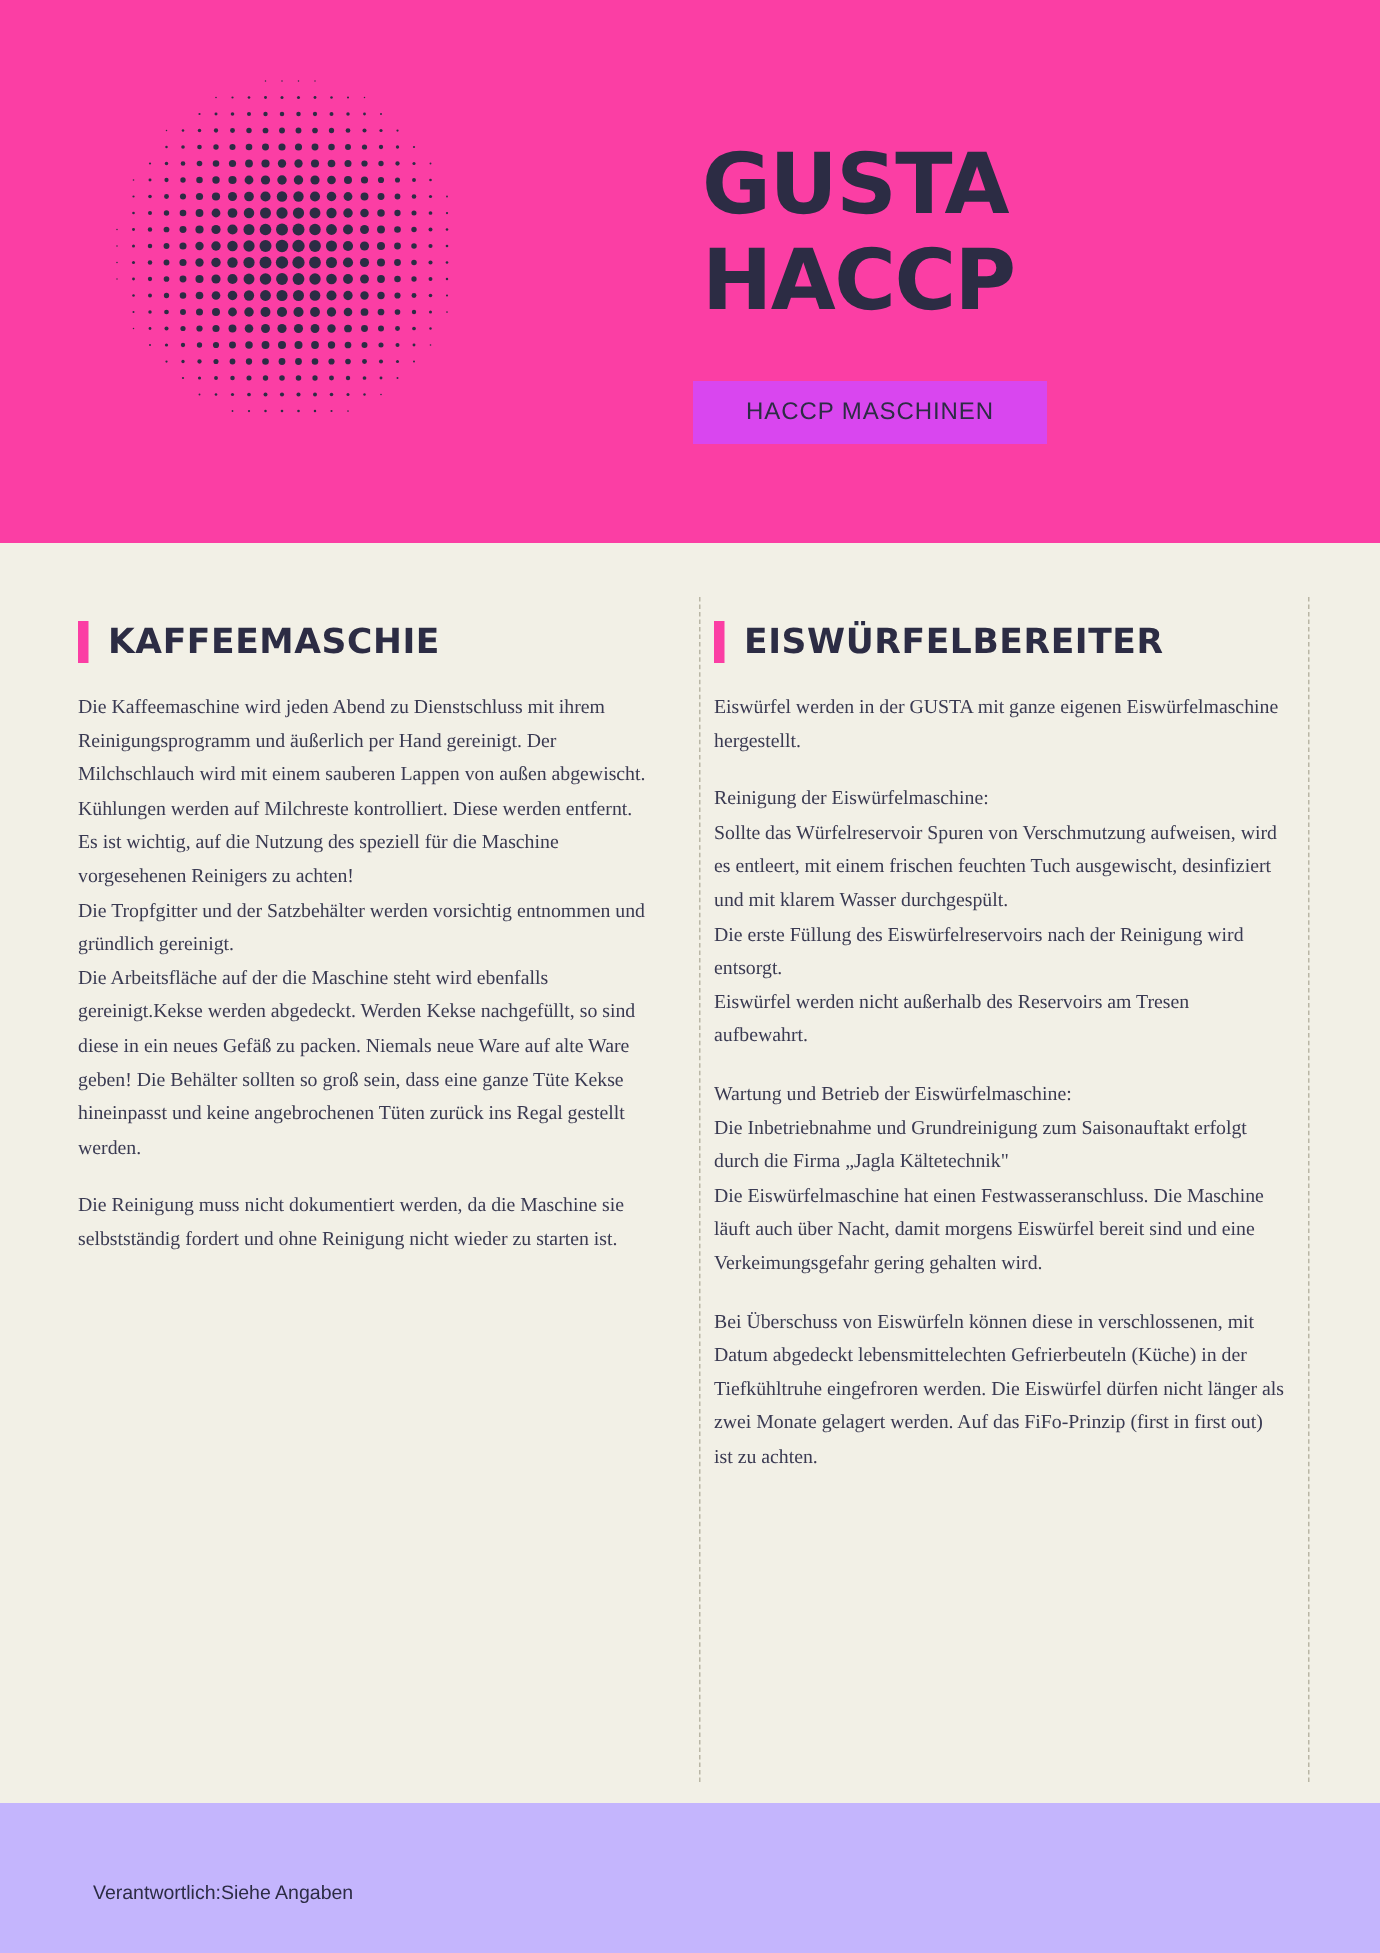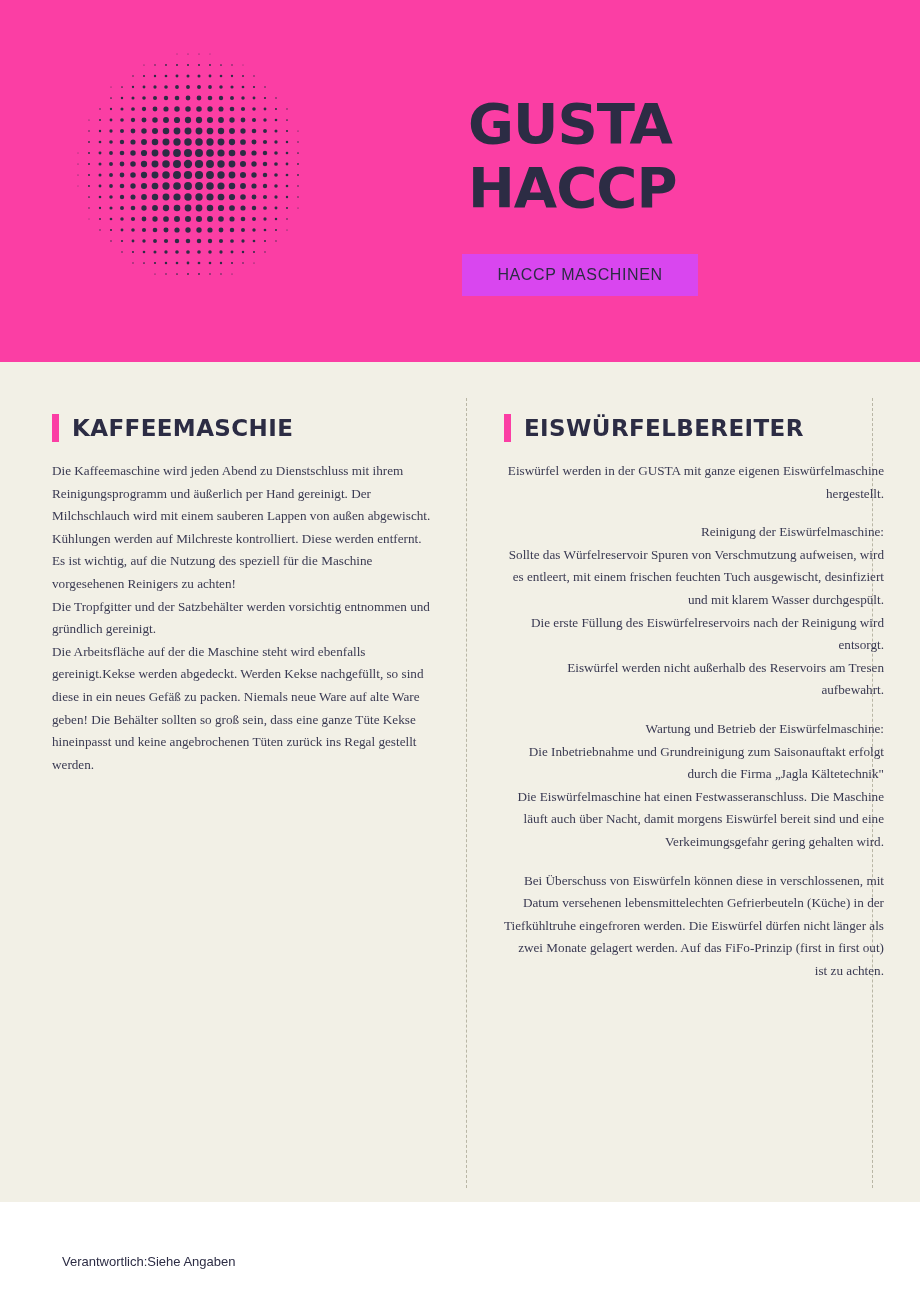--- a/index.html
+++ b/index.html
@@ -90,21 +90,21 @@
   .divider.right {
     left: 872px;
     height: 790px;
   }
 
   .column {
     position: absolute;
     top: 52px;
   }
   .col-left { left: 52px; width: 380px; }
-  .col-right { left: 504px; width: 380px; text-align: right; }
+  .col-right { left: 476px; width: 380px; }
 
   .section-title {
     display: flex;
     align-items: center;
     gap: 13px;
     margin: 0 0 18px 0;
   }
   .title-bar {
     display: inline-block;
     width: 7px;
@@ -130,21 +130,21 @@
   }
   .para:last-child { margin-bottom: 0; }
 
   
   .footer {
     position: absolute;
     left: 0;
     top: 1202px;
     width: 920px;
     height: 100px;
-    background: #ffffff;
+    background: #c4b5fd;
   }
   .footer-text {
     position: absolute;
     left: 62px;
     top: 52px;
     font-size: 13px;
     color: #2c2c44;
   }
 </style>
 </head>
@@ -531,36 +531,37 @@
 
     <div class="column col-left">
       <div class="section-title">
         <span class="title-bar"></span>
         <span class="title-text">KAFFEEMASCHIE</span>
       </div>
       <p class="para">Die Kaffeemaschine wird jeden Abend zu Dienstschluss mit ihrem Reinigungsprogramm und äußerlich per Hand gereinigt. Der Milchschlauch wird mit einem sauberen Lappen von außen abgewischt. Kühlungen werden auf Milchreste kontrolliert. Diese werden entfernt.
 Es ist wichtig, auf die Nutzung des speziell für die Maschine vorgesehenen Reinigers zu achten!
 Die Tropfgitter und der Satzbehälter werden vorsichtig entnommen und gründlich gereinigt.
 Die Arbeitsfläche auf der die Maschine steht wird ebenfalls gereinigt.Kekse werden abgedeckt. Werden Kekse nachgefüllt, so sind diese in ein neues Gefäß zu packen. Niemals neue Ware auf alte Ware geben! Die Behälter sollten so groß sein, dass eine ganze Tüte Kekse hineinpasst und keine angebrochenen Tüten zurück ins Regal gestellt werden.</p>
+      <p class="para">Die Reinigung muss nicht dokumentiert werden, da die Maschine sie selbstständig fordert und ohne Reinigung nicht wieder zu starten ist.</p>
     </div>
 
     <div class="column col-right">
       <div class="section-title">
         <span class="title-bar"></span>
         <span class="title-text">EISWÜRFELBEREITER</span>
       </div>
       <p class="para">Eiswürfel werden in der GUSTA mit ganze eigenen Eiswürfelmaschine hergestellt.</p>
       <p class="para">Reinigung der Eiswürfelmaschine:
 Sollte das Würfelreservoir Spuren von Verschmutzung aufweisen, wird es entleert, mit einem frischen feuchten Tuch ausgewischt, desinfiziert und mit klarem Wasser durchgespült.
 Die erste Füllung des Eiswürfelreservoirs nach der Reinigung wird entsorgt.
 Eiswürfel werden nicht außerhalb des Reservoirs am Tresen aufbewahrt.</p>
       <p class="para">Wartung und Betrieb der Eiswürfelmaschine:
 Die Inbetriebnahme und Grundreinigung zum Saisonauftakt erfolgt durch die Firma „Jagla Kältetechnik"
 Die Eiswürfelmaschine hat einen Festwasseranschluss. Die Maschine läuft auch über Nacht, damit morgens Eiswürfel bereit sind und eine Verkeimungsgefahr gering gehalten wird.</p>
-      <p class="para">Bei Überschuss von Eiswürfeln können diese in verschlossenen, mit Datum versehenen lebensmittelechten Gefrierbeuteln (Küche) in der Tiefkühltruhe eingefroren werden. Die Eiswürfel dürfen nicht länger als zwei Monate gelagert werden. Auf das FiFo-Prinzip (first in first out) ist zu achten.</p>
+      <p class="para">Bei Überschuss von Eiswürfeln können diese in verschlossenen, mit Datum abgedeckt lebensmittelechten Gefrierbeuteln (Küche) in der Tiefkühltruhe eingefroren werden. Die Eiswürfel dürfen nicht länger als zwei Monate gelagert werden. Auf das FiFo-Prinzip (first in first out) ist zu achten.</p>
     </div>
   </div>
 
   <div class="footer">
     <div class="footer-text">Verantwortlich:Siehe Angaben</div>
   </div>
 
 </div>
 
 </body></html>

